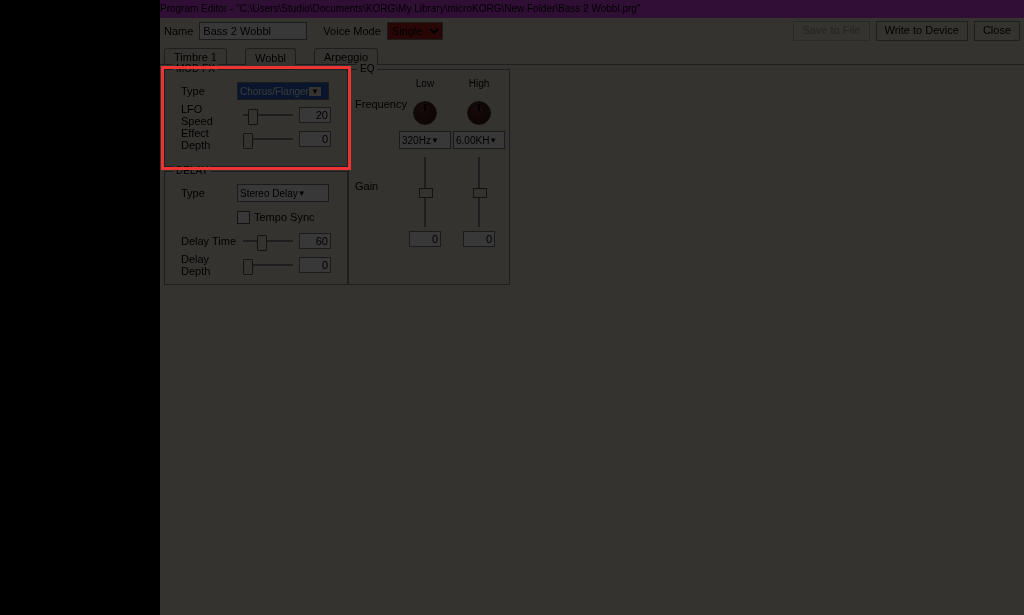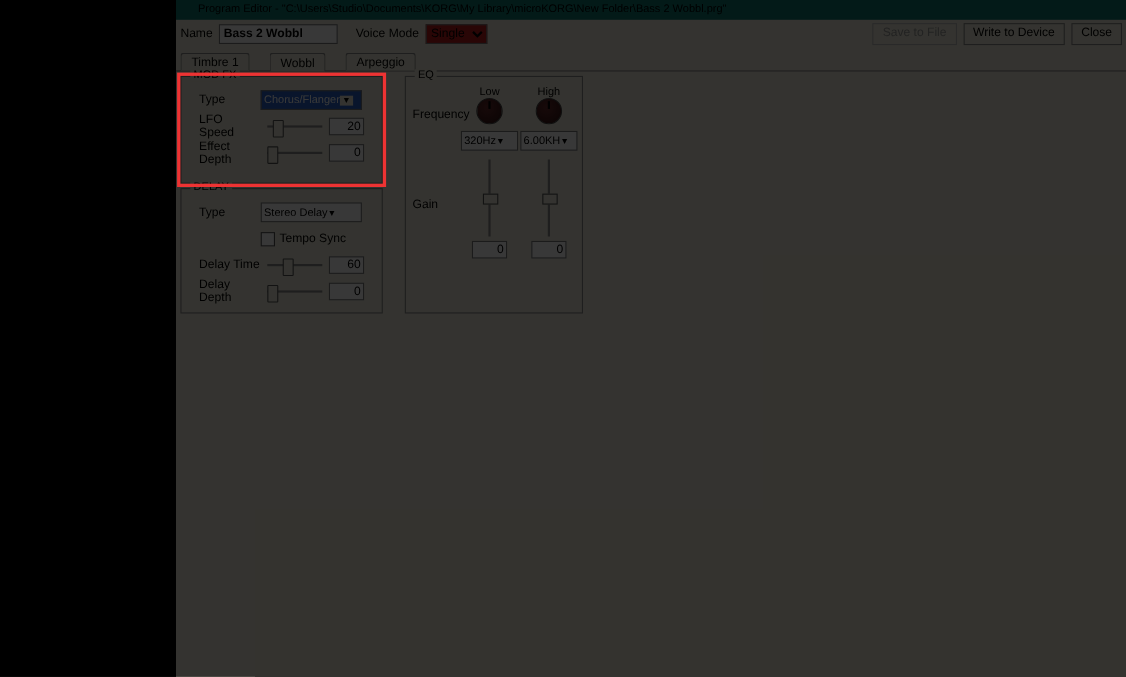--- a/index.html
+++ b/index.html
@@ -1,18 +1,18 @@
 <!DOCTYPE html>
 <html><head>
 <meta charset="utf-8">
 <style>
 html,body{margin:0;padding:0;width:1024px;height:615px;background:#000;font-family:Tahoma,Arial,sans-serif;font-size:11px;color:#000;overflow:hidden}
 .outer{position:absolute;left:160px;top:0;width:864px;height:615px;background:#ece9d8}
 .dark{position:absolute;left:0;top:0;width:1024px;height:615px;background:rgba(0,0,0,.78);pointer-events:none}
-.titlebar{height:18px;line-height:18px;padding-left:20px;font-size:10px;color:#000;background:#0f766e}
+.titlebar{height:18px;line-height:18px;padding-left:0;font-size:10px;color:#000;background:#d946ef}
 .toolbar{height:22px;display:flex;align-items:center;gap:4px;padding:2px 4px}
 .toolbar .lbl{margin-right:2px}
 .txt-in{height:16px;border:1px solid #7a7a7a;background:#fff;padding:0 3px;font-size:11px}
 .sel{height:18px;border:1px solid #7a7a7a;background:#b91c1c;font-size:11px}
 .toolbar-right{margin-left:auto;display:flex;gap:6px;align-items:center}
 .btn{height:18px;border:1px solid #888;background:#ece9d8;padding:0 8px;font-size:11px;cursor:pointer;line-height:16px}
 .btn.disabled{color:#9a9a9a;border-color:#bbb;cursor:default}
 .tabs{height:20px;display:flex;align-items:flex-end;padding-left:4px;border-bottom:1px solid #888}
 .tab{padding:2px 9px 1px 9px;border:1px solid #888;border-bottom:none;margin-right:18px;background:#ece9d8;border-radius:3px 3px 0 0;font-size:11px;cursor:pointer;position:relative}
 .tab.active{background:#ece9d8;top:1px;padding-top:3px}
@@ -20,40 +20,40 @@
 .group{position:absolute;border:1px solid #888;background:#ece9d8}
 .group-title{position:absolute;top:-7px;left:8px;background:#ece9d8;padding:0 3px;font-size:10px}
 .row{display:flex;align-items:center;height:22px;margin:2px 16px}
 .row .rlbl{width:56px;font-size:11px}
 .slider{flex:1;height:16px;position:relative;margin:0 6px}
 .slider-track{position:absolute;left:0;right:0;top:7px;height:2px;background:#888}
 .slider-thumb{position:absolute;top:2px;width:8px;height:14px;background:#ece9d8;border:1px solid #555;border-radius:1px}
 .valbox{width:26px;height:14px;border:1px solid #7a7a7a;background:#fff;text-align:right;padding:0 2px;font-size:11px;line-height:14px}
 .checkbox{width:11px;height:11px;border:1px solid #555;background:#fff;margin-right:4px}
 .eq-col{position:absolute;width:52px;text-align:center}
-.eq-hdr{font-size:10px;margin-bottom:0}
+.eq-hdr{font-size:10px;margin-bottom:12px}
 .knob{width:22px;height:22px;border-radius:50%;border:1px solid #444;background:radial-gradient(circle at 40% 35%,#6a2d2d,#2e1010);margin:0 auto 6px auto;position:relative}
 .knob:after{content:"";position:absolute;left:50%;top:2px;width:2px;height:7px;background:#000;transform:translateX(-50%)}
 .mini-sel{width:46px;height:16px;border:1px solid #7a7a7a;background:#fff;font-size:10px;display:flex;align-items:center;justify-content:flex-start;padding:0 2px;margin:0 auto}
 .mini-sel .arrow{font-size:8px}
 .vslider{width:18px;height:70px;margin:8px auto 4px auto;position:relative}
 .vslider-track{position:absolute;left:8px;top:0;bottom:0;width:2px;background:#888}
 .vslider-thumb{position:absolute;left:3px;width:12px;height:8px;background:#ece9d8;border:1px solid #555}
 .hl{position:absolute;border:3px solid #e33;pointer-events:none;z-index:5}
 .hl-sel{background:#2b61c9;color:#fff}
 </style>
 </head>
 <body>
 
 <div class="outer">
   <div class="titlebar">Program Editor - "C:\Users\Studio\Documents\KORG\My Library\microKORG\New Folder\Bass 2 Wobbl.prg"</div>
 
   <div class="toolbar">
     <span class="lbl">Name</span>
-    <input class="txt-in" style="width: 100px; font-weight: bold;" value="Bass 2 Wobbl">
+    <input class="txt-in" style="width: 100px;" value="Bass 2 Wobbl">
     <span class="lbl" style="margin-left:12px">Voice Mode</span>
     <select class="sel" style="width:56px">
       <option>Single</option>
     </select>
     <div class="toolbar-right">
       <span class="btn disabled">Save to File</span>
       <span class="btn">Write to Device</span>
       <span class="btn">Close</span>
     </div>
   </div>
@@ -119,21 +119,21 @@
       <div class="row">
         <span class="rlbl">Delay Depth</span>
         <div class="slider">
           <div class="slider-track"></div>
             <div class="slider-thumb" style="left:0%"></div>
         </div>
         <div class="valbox">0</div>
       </div>
     </div>
 
-    <div class="group" style="left:208px;top:4px;width:160px;height:214px">
+    <div class="group" style="left:188px;top:4px;width:160px;height:214px">
       <div class="group-title">EQ</div>
       <div style="position:absolute;left:6px;top:28px;font-size:11px">Frequency</div>
       <div style="position:absolute;left:6px;top:110px;font-size:11px">Gain</div>
 
       <div class="eq-col" style="left:50px;top:8px">
         <div class="eq-hdr">Low</div>
         <div class="knob"></div>
         <div class="mini-sel">
           <span>320Hz</span>
           <span class="arrow">▼</span>

